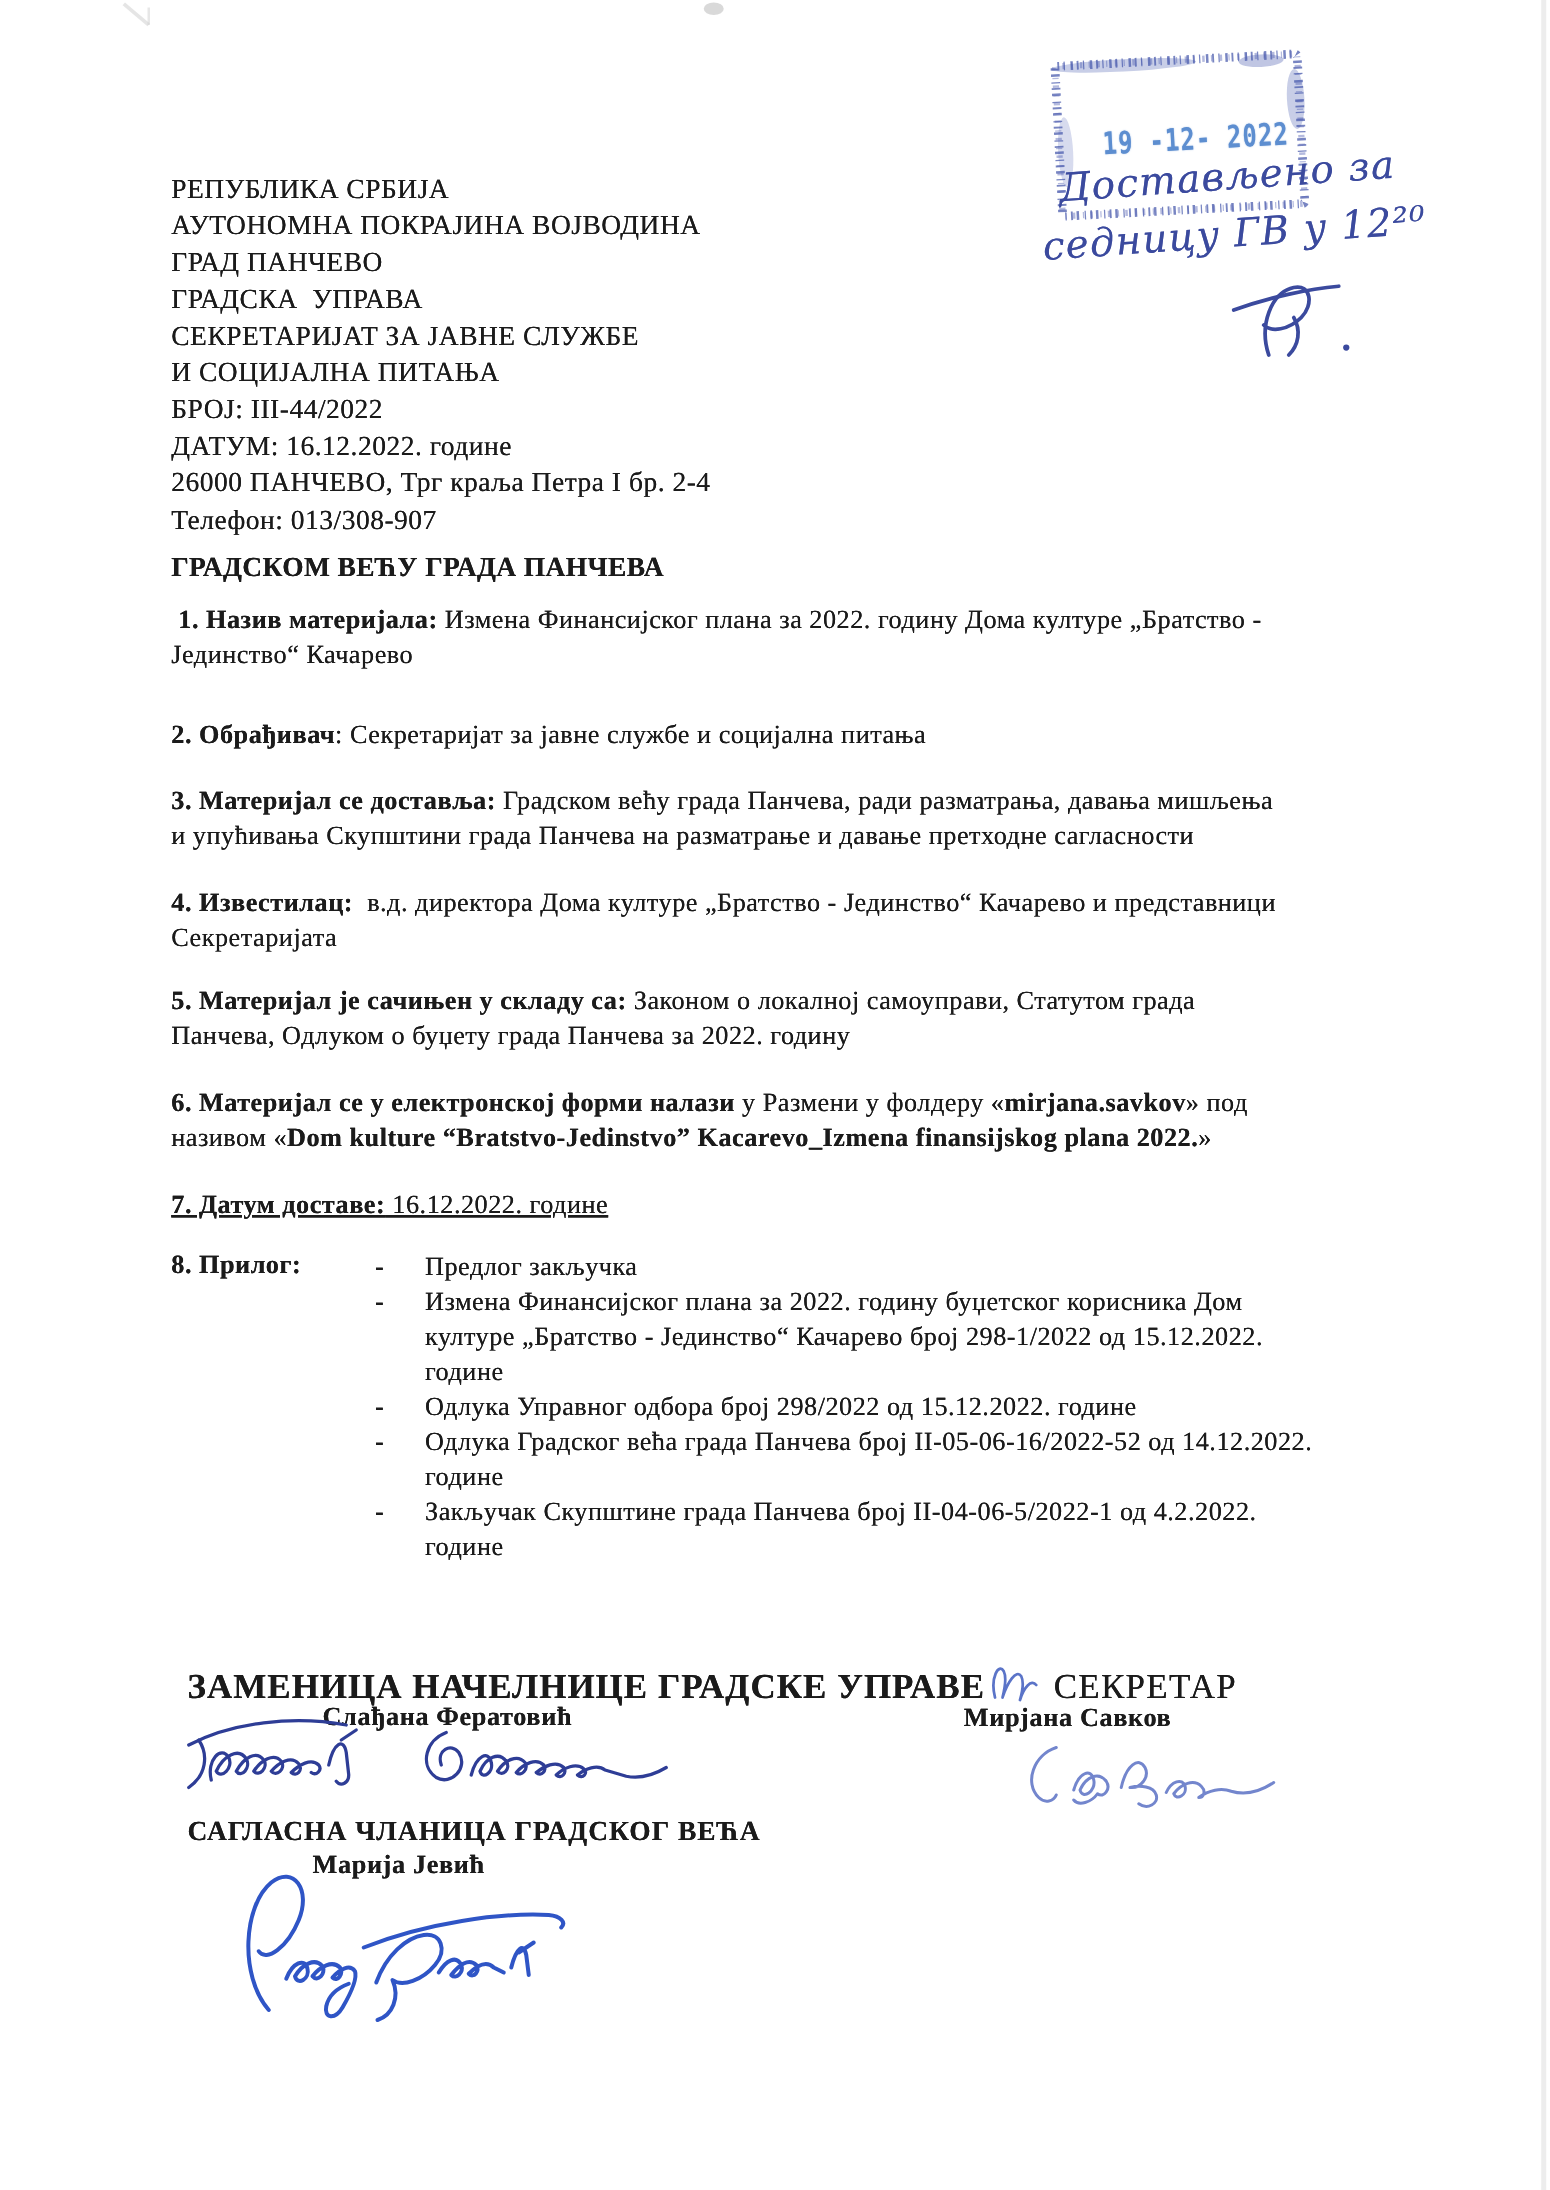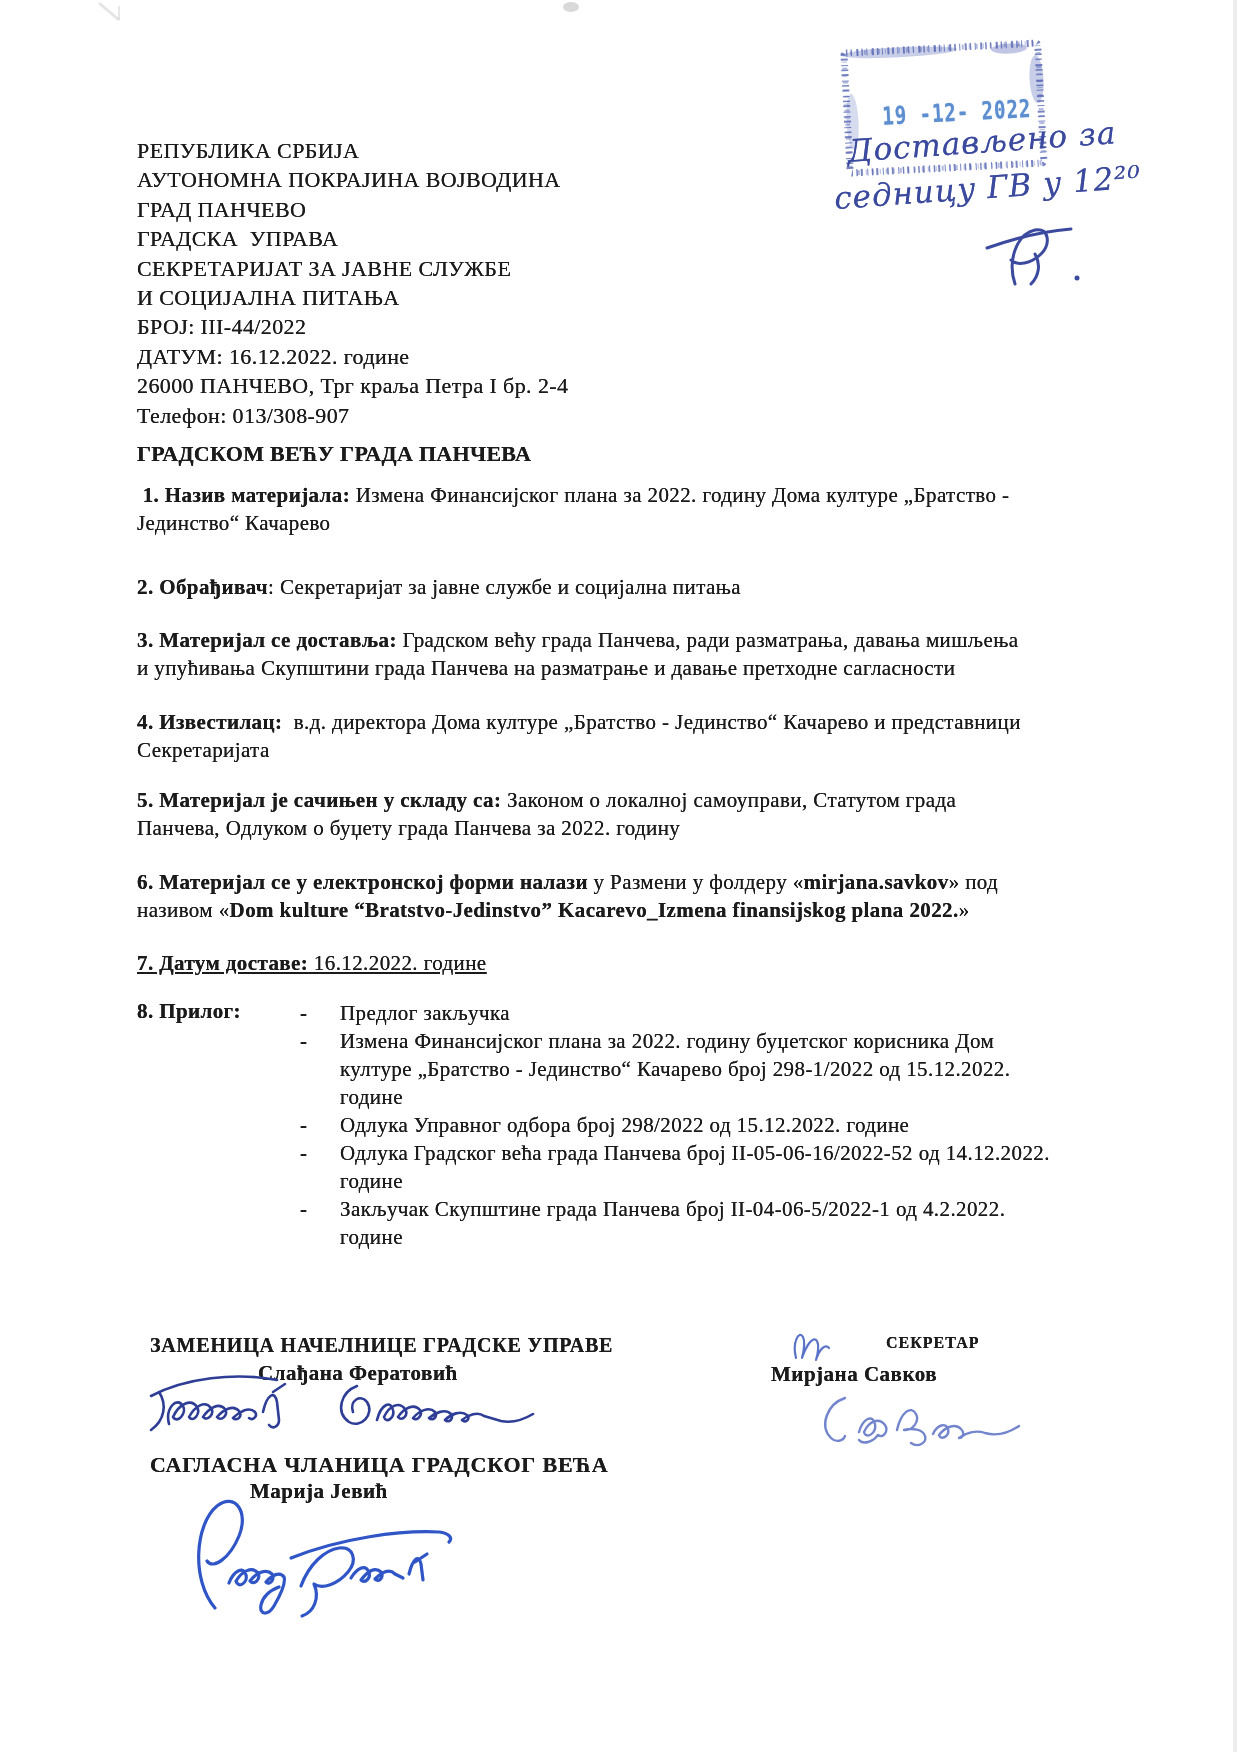--- a/index.html
+++ b/index.html
@@ -49,23 +49,23 @@
   
   .hand{
     font-family:"DejaVu Serif",serif;font-style:italic;
     color:#3b4a9e;white-space:pre;
     text-shadow:0 0 0.5px rgba(59,74,158,0.8);
   }
   #annot1{left:846px;top:133px;font-size:31px;transform:rotate(-4deg);transform-origin:left top;letter-spacing:1px;}
   #annot2{left:833px;top:180px;font-size:31px;transform:rotate(-4deg);transform-origin:left top;letter-spacing:1px;}
 
   
-  #sig1-title{left:150px;top:1334px;font-weight:bold;font-size:20px;letter-spacing:0.8px;}
+  #sig1-title{left:150px;top:1334px;font-weight:bold;font-size:28px;letter-spacing:0.8px;}
   #sig1-name{left:258px;top:1361px;font-weight:bold;font-size:21px;letter-spacing:0.5px;}
-  #sig2-title{left:843px;top:1334px;font-weight:bold;font-size:16px;letter-spacing:1px;margin-left:43px;}
+  #sig2-title{left:843px;top:1334px;font-weight:normal;font-size:28px;letter-spacing:1px;}
   #sig2-name{left:771px;top:1362px;font-weight:bold;font-size:21px;letter-spacing:0.5px;}
   #sig3-title{left:150px;top:1452px;font-weight:bold;font-size:22px;letter-spacing:0.8px;}
   #sig3-name{left:250px;top:1479px;font-weight:bold;font-size:21px;letter-spacing:0.5px;}
 
   #sig-feratovic{left:145px;top:1368px;}
   #sig-savkov{left:815px;top:1388px;}
   #initials-savkov{left:786px;top:1322px;}
   #sig-jevic{left:175px;top:1488px;}
   #paraph{left:975px;top:218px;}
 

